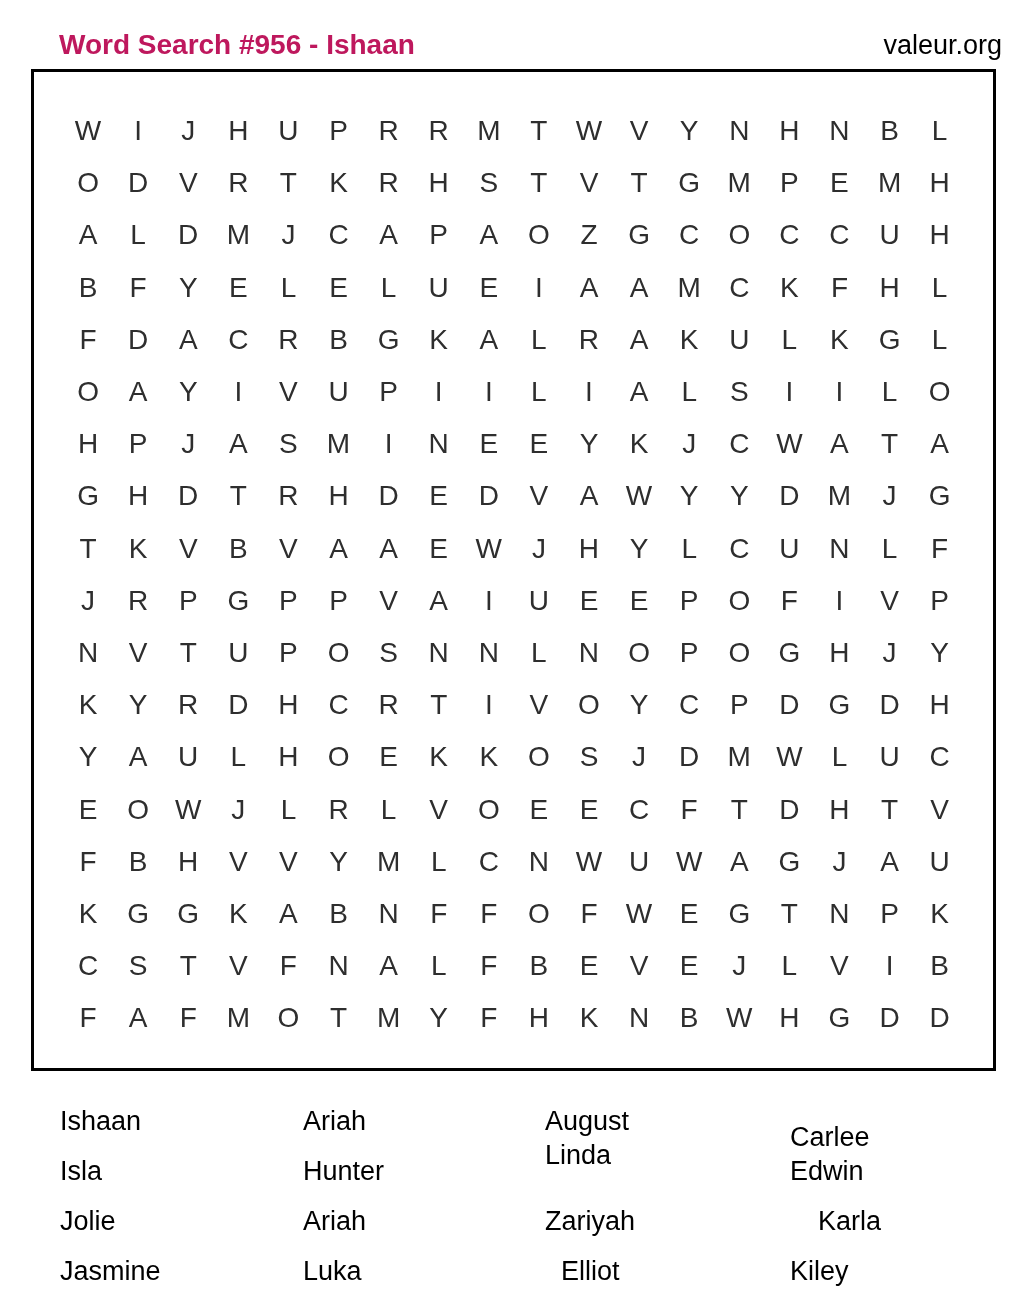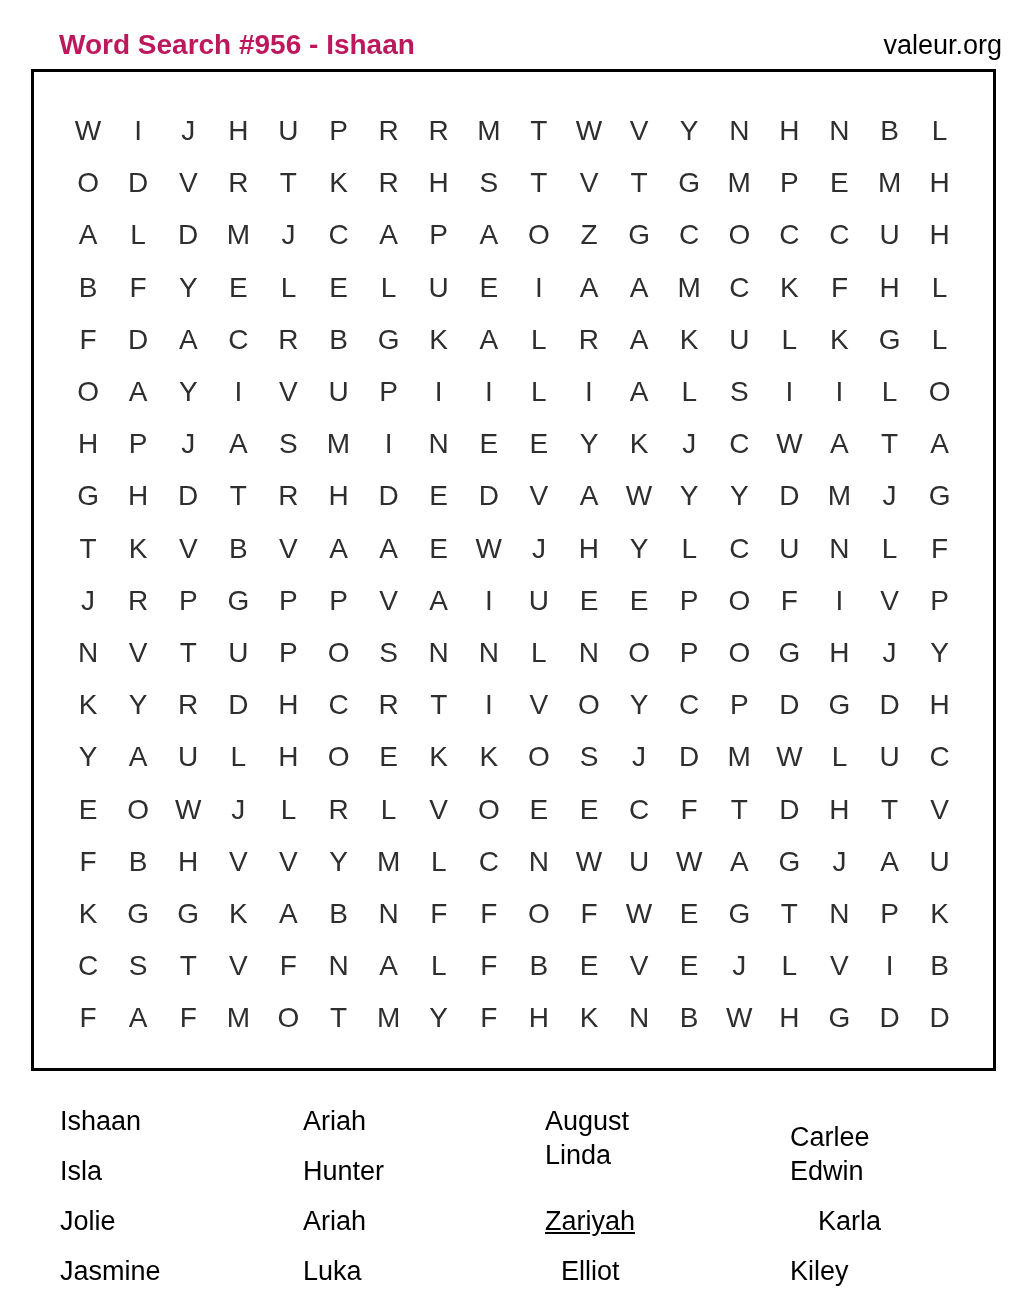--- a/index.html
+++ b/index.html
@@ -416,21 +416,21 @@
       </div>
       <div class="word-col" style="left: 303px;">
         <div class="word" style="top: 12px;">Ariah</div>
         <div class="word" style="top: 62px;">Hunter</div>
         <div class="word" style="top: 112px;">Ariah</div>
         <div class="word" style="top: 162px;">Luka</div>
       </div>
       <div class="word-col" style="left: 545px;">
         <div class="word" style="top: 12px;">August</div>
         <div class="word" style="top: 46px;">Linda</div>
-        <div class="word" style="top: 112px; text-decoration: underline;">Zariyah</div>
+        <div class="word" style="top: 112px;">Zariyah</div>
         <div class="word" style="top: 162px; margin-left: 16px;">Elliot</div>
       </div>
       <div class="word-col" style="left: 790px;">
         <div class="word" style="top: 28px;">Carlee</div>
         <div class="word" style="top: 62px;">Edwin</div>
         <div class="word" style="top: 112px; margin-left: 28px;">Karla</div>
         <div class="word" style="top: 162px;">Kiley</div>
       </div>
     </div>
 

